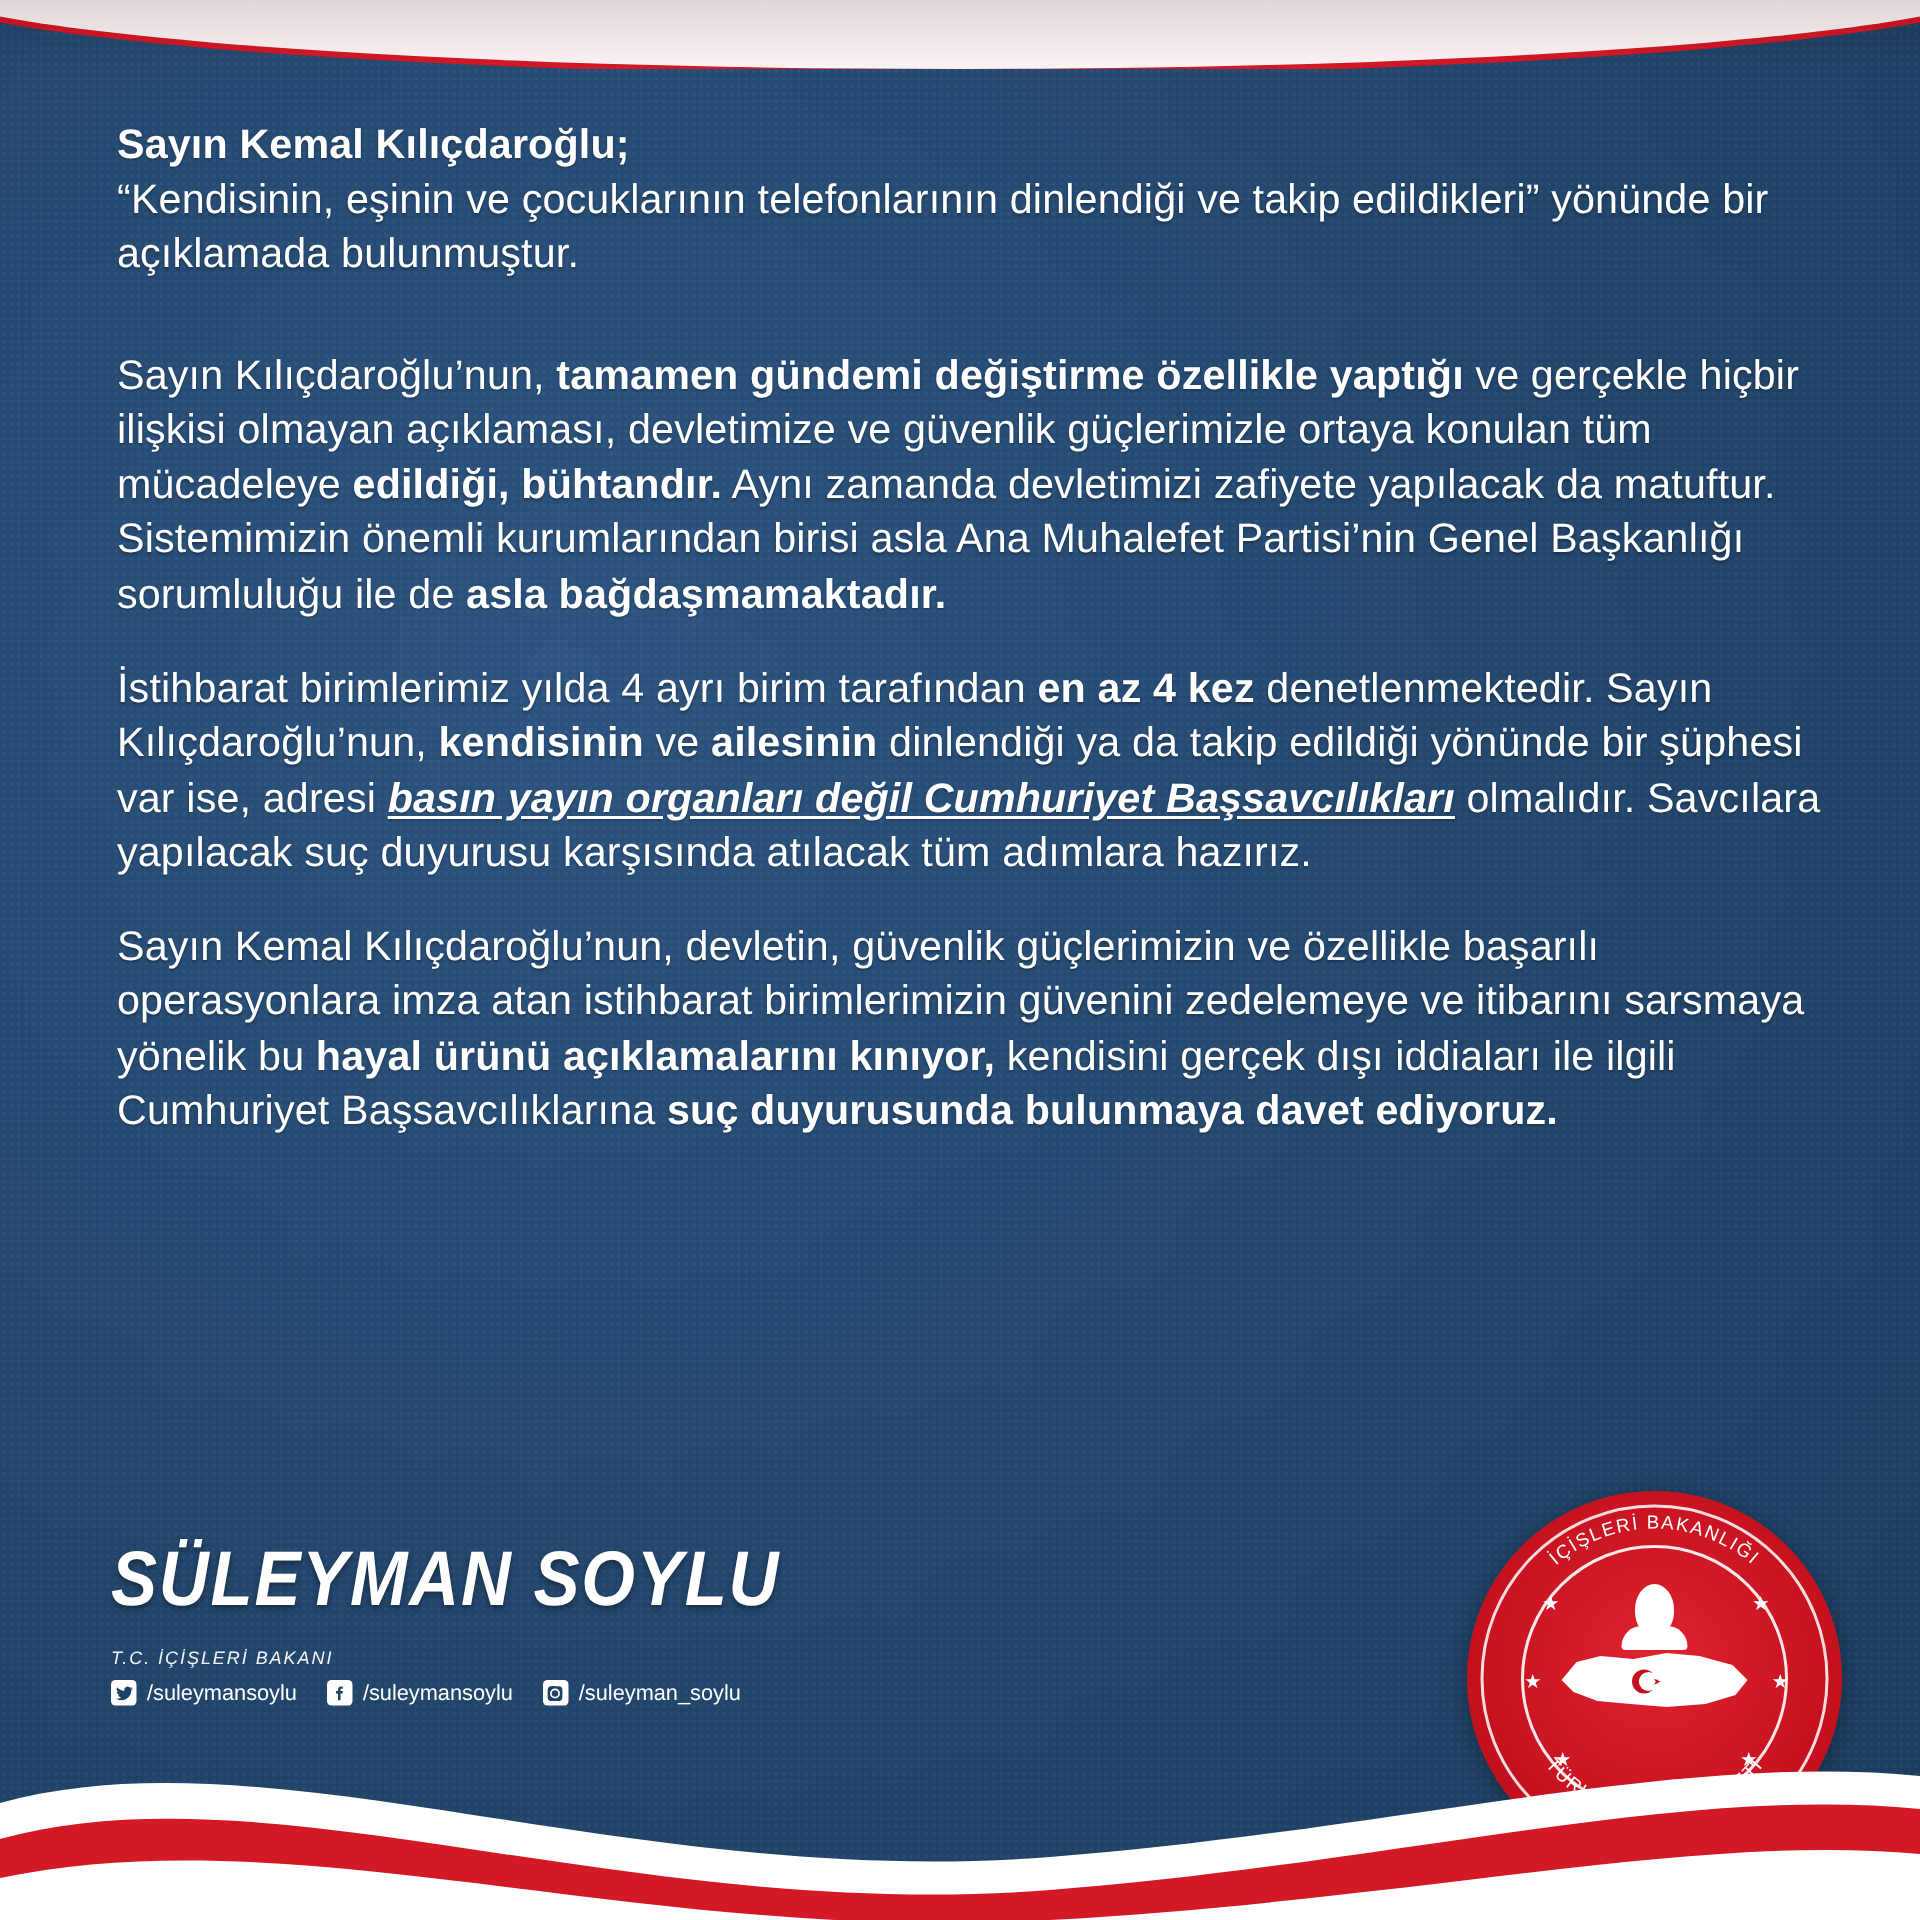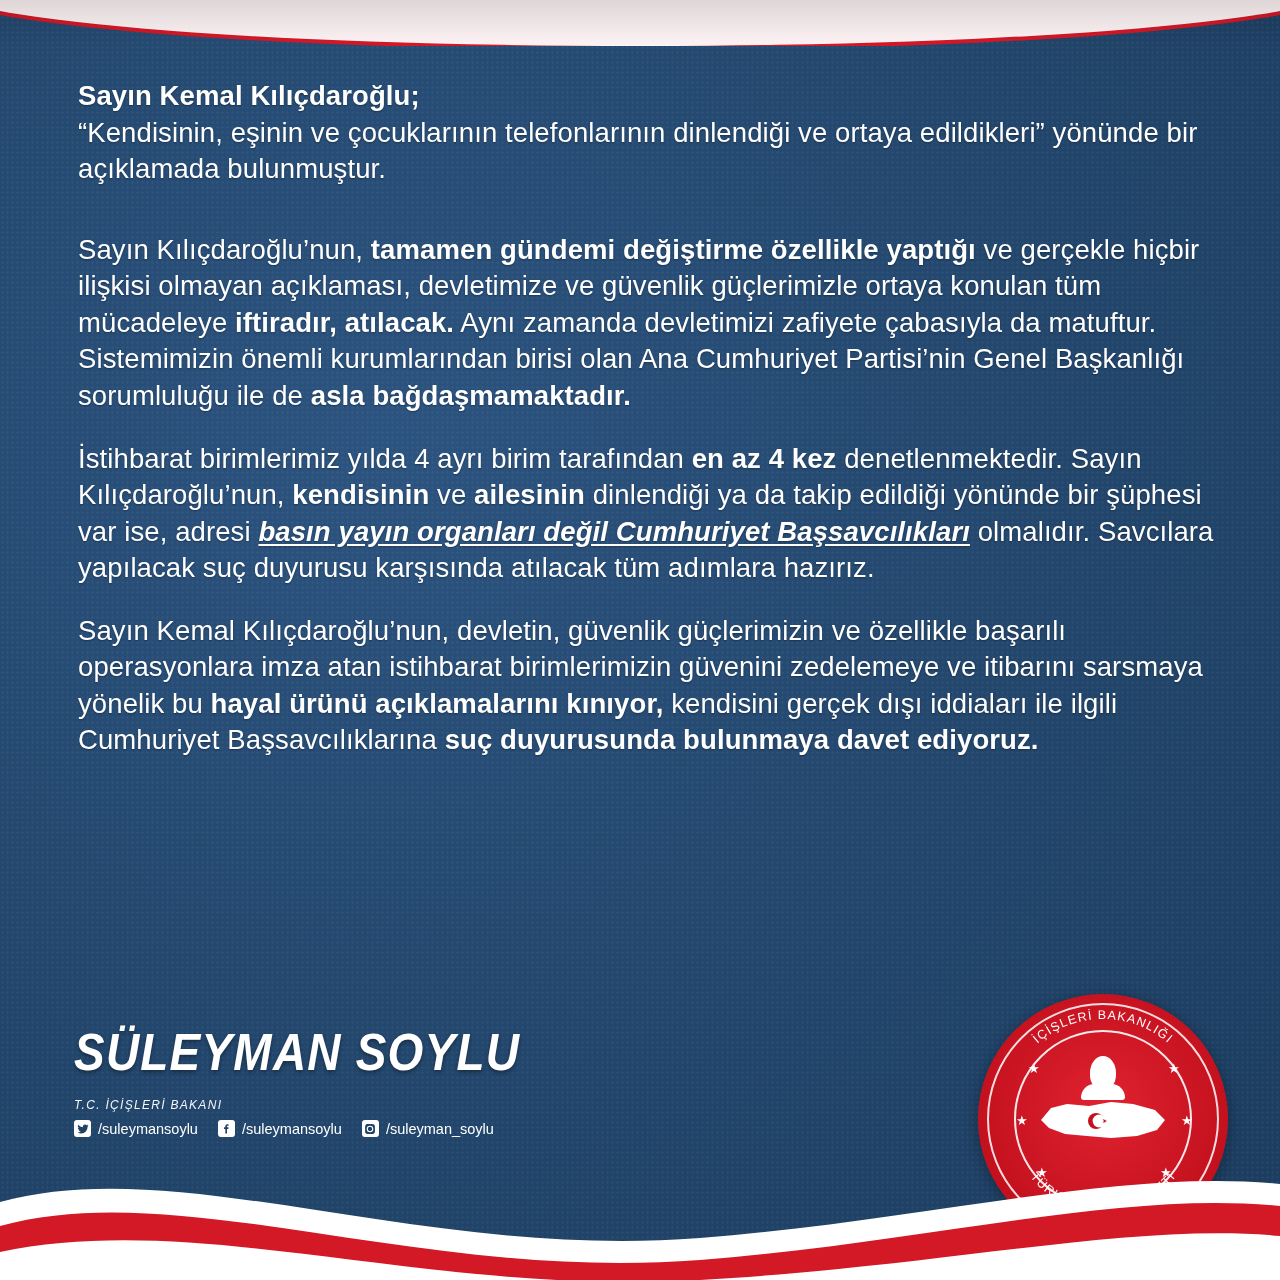--- a/index.html
+++ b/index.html
@@ -214,25 +214,25 @@
   <div class="top-band">
     <div class="top-red"></div>
     <div class="top-white"></div>
     <div class="top-blue-shade"></div>
   </div>
 
   <div class="content">
 
     <div class="para tight">
       <span class="lead-name">Sayın Kemal Kılıçdaroğlu;</span>
-      <span id="p1"><span>“Kendisinin, eşinin ve çocuklarının telefonlarının dinlendiği ve ortaya edildikleri” yönünde bir açıklamada bulunmuştur.</span></span>
-    </div>
-
-    <div class="para" style="margin-top:44px;" id="p2"><span>Sayın Kılıçdaroğlu’nun, </span><b>tamamen gündemi değiştirme özellikle yaptığı</b><span> ve gerçekle hiçbir ilişkisi olmayan açıklaması, devletimize ve güvenlik güçlerimizle ortaya konulan tüm mücadeleye </span><b>iftiradır, atılacak.</b><span> Aynı zamanda devletimizi zafiyete çabasıyla da matuftur.</span></div>
-    <div class="para" style="margin-top:-26px;" id="p3"><span>Sistemimizin önemli kurumlarından birisi olan Ana Cumhuriyet Partisi’nin Genel Başkanlığı sorumluluğu ile de </span><b>asla bağdaşmamaktadır.</b></div>
+      <span id="p1"><span>“Kendisinin, eşinin ve çocuklarının telefonlarının dinlendiği ve takip edildikleri” yönünde bir açıklamada bulunmuştur.</span></span>
+    </div>
+
+    <div class="para" style="margin-top:44px;" id="p2"><span>Sayın Kılıçdaroğlu’nun, </span><b>tamamen gündemi değiştirme özellikle yaptığı</b><span> ve gerçekle hiçbir ilişkisi olmayan açıklaması, devletimize ve güvenlik güçlerimizle ortaya konulan tüm mücadeleye </span><b>edildiği, bühtandır.</b><span> Aynı zamanda devletimizi zafiyete yapılacak da matuftur.</span></div>
+    <div class="para" style="margin-top:-26px;" id="p3"><span>Sistemimizin önemli kurumlarından birisi asla Ana Muhalefet Partisi’nin Genel Başkanlığı sorumluluğu ile de </span><b>asla bağdaşmamaktadır.</b></div>
     <div class="para" id="p4"><span>İstihbarat birimlerimiz yılda 4 ayrı birim tarafından </span><b>en az 4 kez</b><span> denetlenmektedir. Sayın Kılıçdaroğlu’nun, </span><b>kendisinin</b><span> ve </span><b>ailesinin</b><span> dinlendiği ya da takip edildiği yönünde bir şüphesi var ise, adresi </span><b class="ul">basın yayın organları değil Cumhuriyet Başsavcılıkları</b><span> olmalıdır. Savcılara yapılacak suç duyurusu karşısında atılacak tüm adımlara hazırız.</span></div>
     <div class="para" id="p5"><span>Sayın Kemal Kılıçdaroğlu’nun, devletin, güvenlik güçlerimizin ve özellikle başarılı operasyonlara imza atan istihbarat birimlerimizin güvenini zedelemeye ve itibarını sarsmaya yönelik bu </span><b>hayal ürünü açıklamalarını kınıyor,</b><span> kendisini gerçek dışı iddiaları ile ilgili Cumhuriyet Başsavcılıklarına </span><b>suç duyurusunda bulunmaya davet ediyoruz.</b></div>
   </div>
 
   <div class="sign">
     <div class="sign-name">SÜLEYMAN SOYLU</div>
     <div class="sign-title">T.C. İÇİŞLERİ BAKANI</div>
   </div>
 
   <div class="socials">

